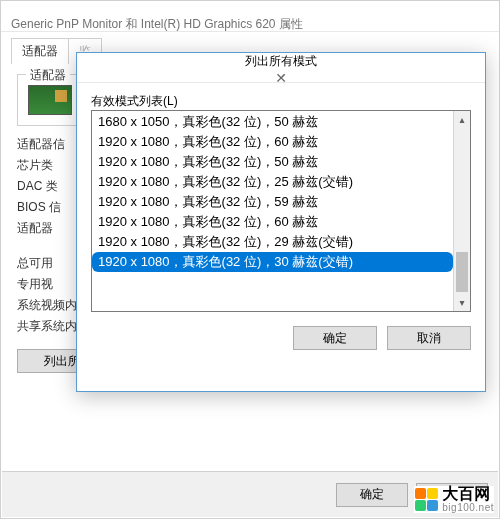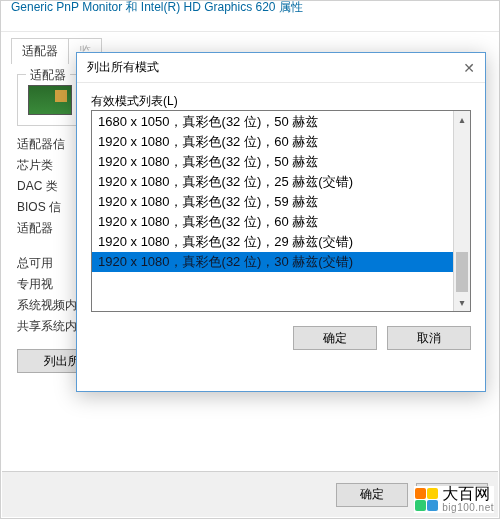--- a/index.html
+++ b/index.html
@@ -20,22 +20,22 @@
     width: 500px;
     height: 519px;
     position: relative;
     background: #fff;
   }
   .parent-title {
     height: 30px;
     border-bottom: 1px solid #e8e8e8;
     padding: 15px 10px;
     display: flex;
-    align-items: flex-end;
-    color: #0369a1;
+    align-items: flex-start;
+    color: #737373;
   }
   .tabs {
     display: flex;
     padding: 6px 10px 0 10px;
   }
   .tab {
     padding: 4px 10px;
     border: 1px solid #d0d0d0;
     border-bottom: none;
     background: #fff;
@@ -113,20 +113,21 @@
     z-index:10;
   }
   .modal-title {
     height:30px;
     background:#fff;
     border-bottom:1px solid #e8e8e8;
     display:flex;
     align-items:center;
     padding:0 10px;
     justify-content:space-between;
+    flex-direction:column;
   }
   .close-x { color:#666; font-size:14px; }
   .modal-body { padding:10px 14px 6px 14px; }
   .modal .list-label { }
   .listbox-wrap {
     border:1px solid #7a7a7a;
     height:202px;
     display:flex;
   }
   .listbox {
@@ -136,21 +137,22 @@
     padding:1px 0;
   }
   .listbox .item {
     padding:1px 6px;
     white-space:nowrap;
     font-size:13px;
     line-height:18px;
   }
   .listbox .item.selected {
     background:#0078d7;
-    color:#0f172a;
+    color:#ffffff;
+    border-radius:6px;
   }
   .scrollbar {
     width:17px;
     background:#f0f0f0;
     border-left:1px solid #d4d4d4;
     display:flex;
     flex-direction:column;
   }
   .sb-btn {
     height:17px;
@@ -179,21 +181,21 @@
     position:absolute;
     right:6px;
     bottom:6px;
     z-index:20;
     display:flex;
     align-items:center;
     background:#fff;
   }
   .wm-logo { display:flex; flex-wrap:wrap; width:24px; height:24px; margin-right:4px;}
   .wm-logo span { width:11px;height:11px;margin:0.5px;border-radius:2px;}
-  .wm-txt { font-weight:normal; font-size:16px; line-height:1; }
+  .wm-txt { font-weight:bold; font-size:16px; line-height:1; }
   .wm-sub { font-size:10px; color:#888; letter-spacing:0.5px;}
 </style>
 </head>
 <body>
 
 <div class="parent-win">
   <div class="parent-title">
     <span>Generic PnP Monitor 和 Intel(R) HD Graphics 620 属性</span>
   </div>
 

